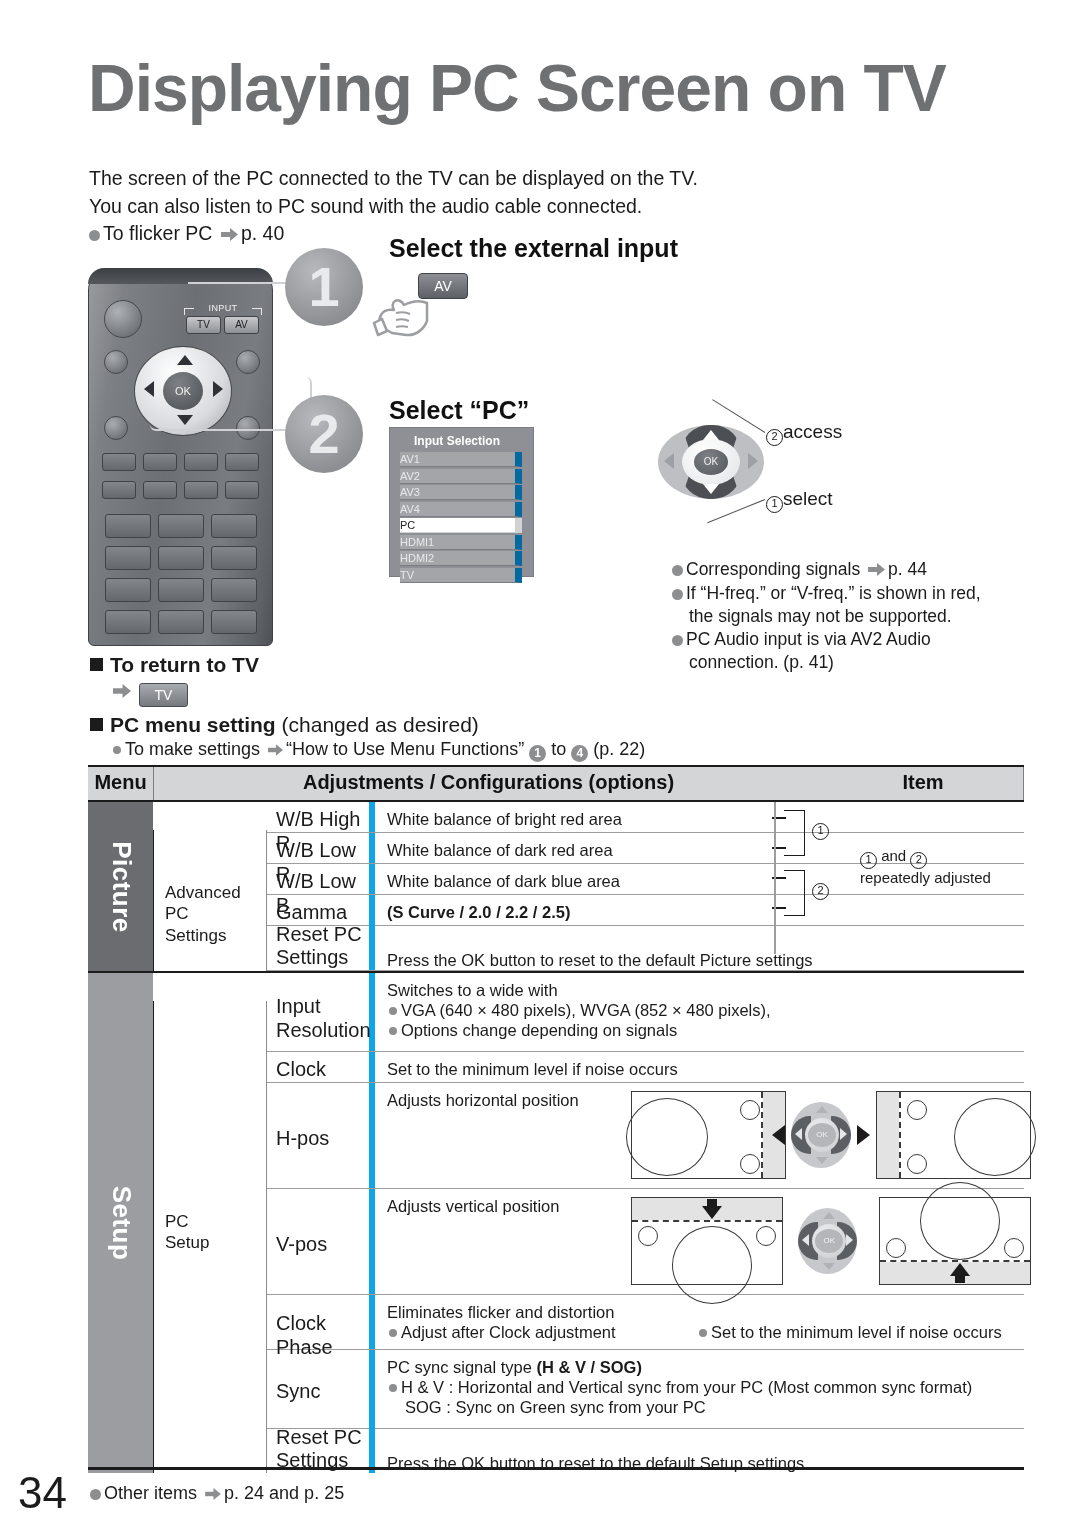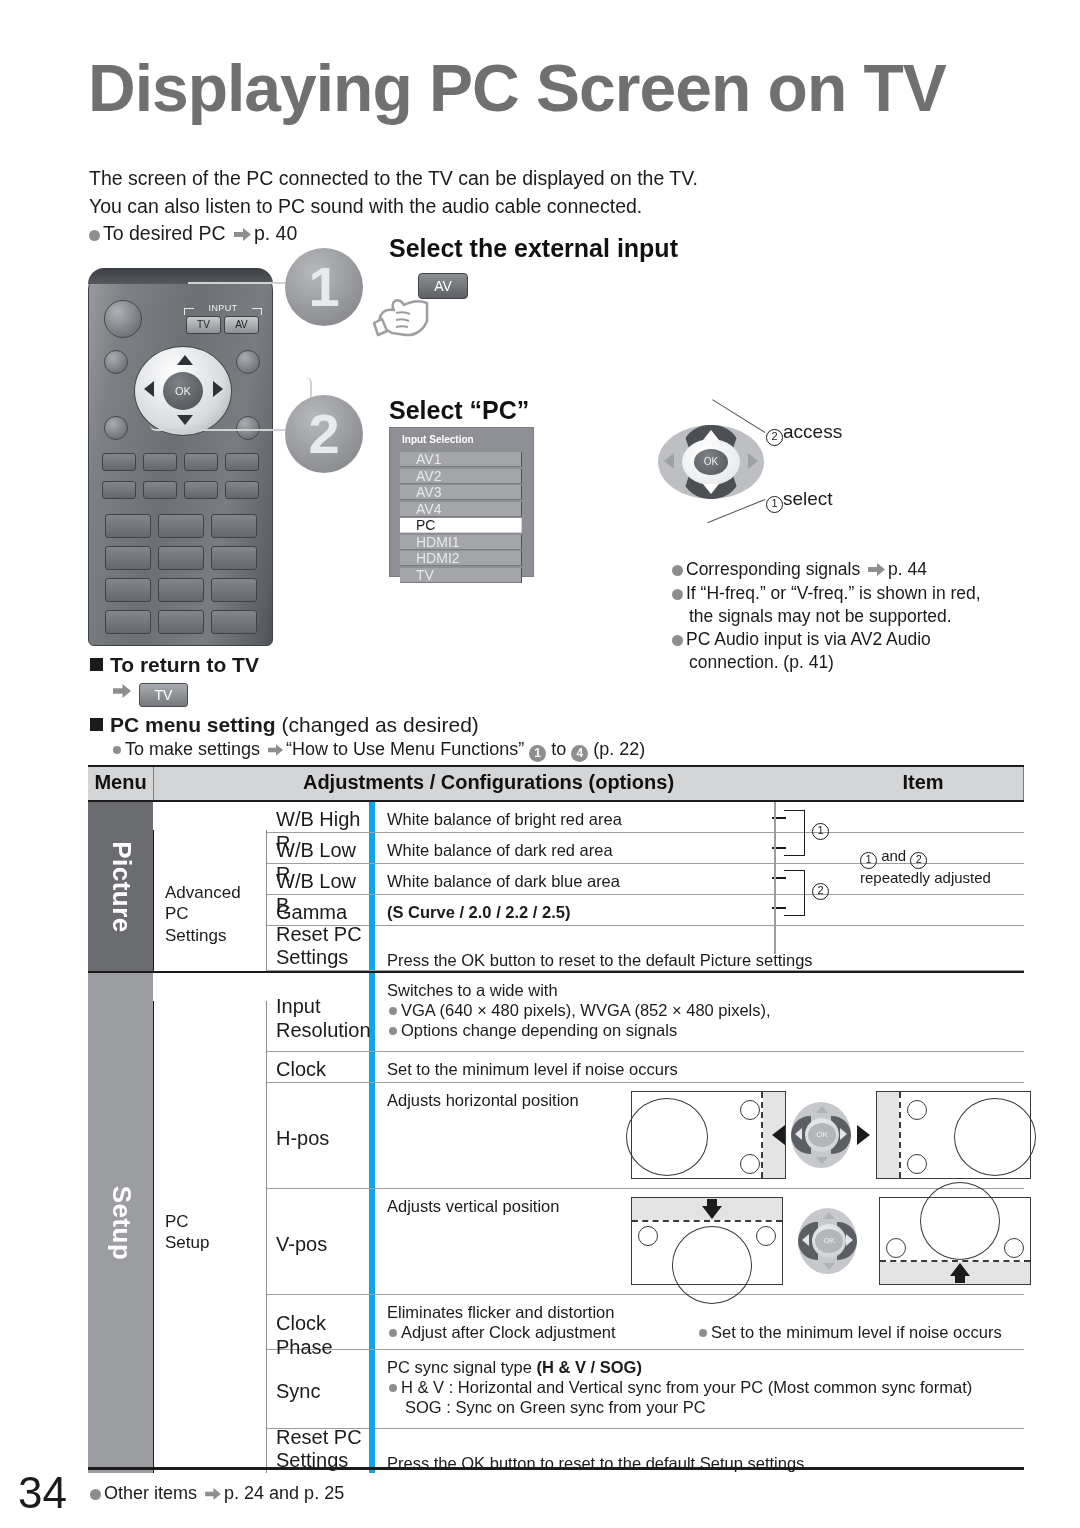--- a/index.html
+++ b/index.html
@@ -126,27 +126,27 @@
     border:1px solid #3f4247;
     color:#fff;font-size:14px;text-align:center;line-height:24px;
   }
 
   
   .osd{
     position:absolute;left:389px;top:427px;width:143px;height:148px;
     background:#8e9095;border:1px solid #7b7d82;
   }
   .osd-title{
-    position:absolute;left:12px;top:6px;font-size:10px;font-weight:bold;color:#fff;text-align:right;
+    position:absolute;left:24px;top:6px;font-size:12px;font-weight:bold;color:#fff;text-align:right;
   }
   .osd-list{position:absolute;left:10px;top:24px;width:122px;}
   .osd-item{
-    height:14px;line-height:14px;font-size:14px;padding-left:16px;margin-bottom:1.5px;
+    height:14px;line-height:14px;font-size:11px;padding-left:0;margin-bottom:1.5px;
     background:#a3a5a9;color:#e8e9ea;
-    border-right:1px solid #0369a1;border-bottom:1px solid #7a7c81;
+    border-right:7px solid #0369a1;border-bottom:1px solid #7a7c81;
   }
   .osd-item.sel{background:#fff;color:#1b1b1b;border-right-color:#d2d2d2;border-bottom-color:#d2d2d2;}
 
   
   .dpad-sm{
     position:absolute;left:658px;top:425px;width:106px;height:74px;
   }
   .dpad-sm .ring{
     position:absolute;inset:0;border-radius:50%;
     background:#bdbfc3;
@@ -305,21 +305,21 @@
 <body>
 
 <div class="page">
 
   <div class="title">Displaying PC Screen on TV</div>
 
   <div class="intro">
     <span class="ln">The screen of the PC connected to the TV can be displayed on the TV.</span>
     <span class="ln">You can also listen to PC sound with the audio cable connected.</span>
     <span class="ln">
-      <span class="bul"></span><span>To desired PC</span>
+      <span class="bul"></span><span>To flicker PC</span>
       <span class="arw">
         <svg width="17" height="13" viewBox="0 0 17 13">
             <path d="M0 4h9V0l8 6.5L9 13V9H0z" fill="#8d8e90"></path>
           </svg>
       </span><span>p. 40</span>
     </span>
   </div>
 
   <div class="remote">
     <div class="remote-body"></div>

